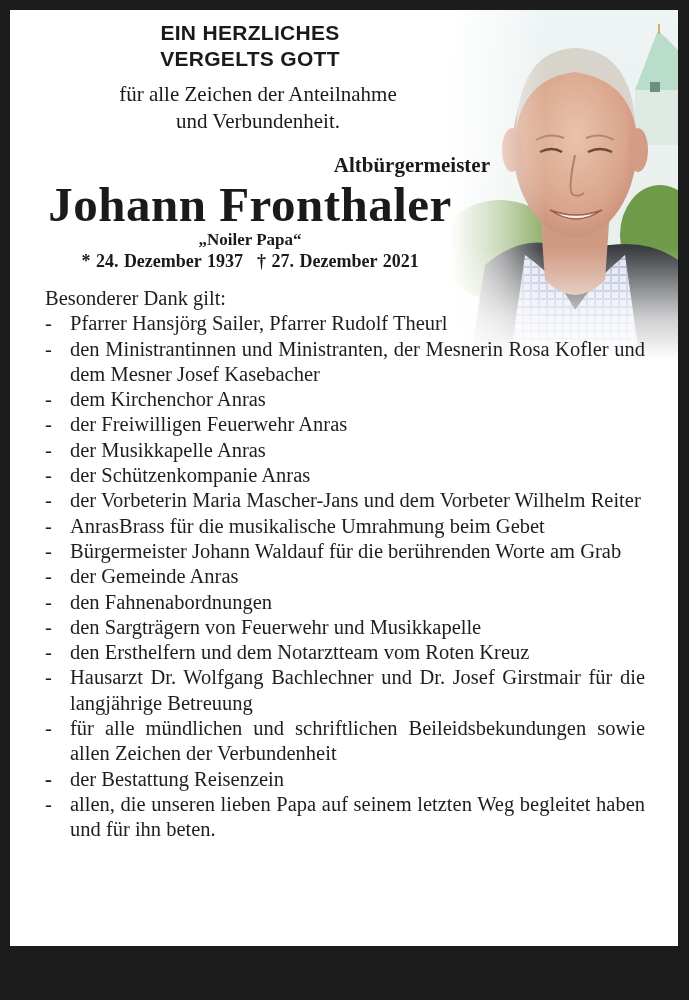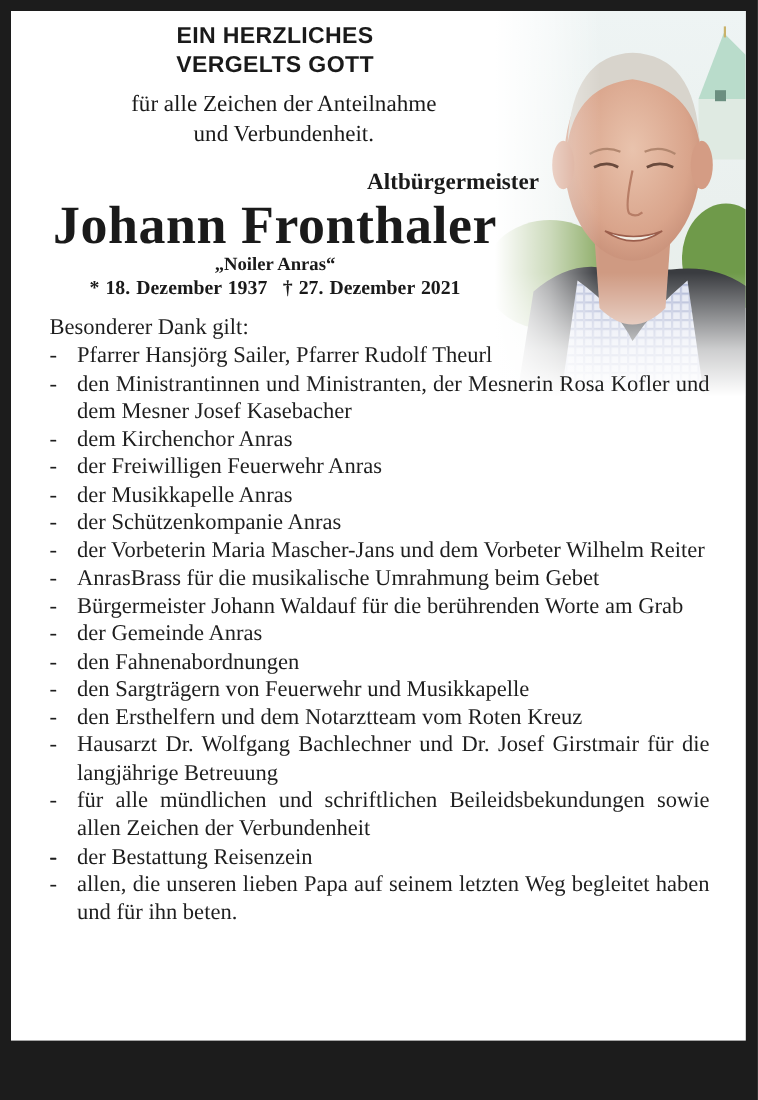--- a/index.html
+++ b/index.html
@@ -186,23 +186,23 @@
     <div class="headline">
       <div>EIN HERZLICHES</div>
       <div>VERGELTS GOTT</div>
     </div>
     <div class="sub">
       <div>für alle Zeichen der Anteilnahme</div>
       <div>und Verbundenheit.</div>
     </div>
     <div class="role">Altbürgermeister</div>
     <div class="name">Johann Fronthaler</div>
-    <div class="nick">„Noiler Anras“</div>
+    <div class="nick">„Noiler Papa“</div>
     <div class="dates">
-      <span>* 18. Dezember 1937</span><span class="gap"></span><span>† 27. Dezember 2021</span>
+      <span>* 24. Dezember 1937</span><span class="gap"></span><span>† 27. Dezember 2021</span>
     </div>
   </div>
 
   <div class="thanks">
     <p class="intro">Besonderer Dank gilt:</p>
     <ul>
       <li><span class="dash">-</span><span>Pfarrer Hansjörg Sailer, Pfarrer Rudolf Theurl</span></li>
       <li><span class="dash">-</span><span>den Ministrantinnen und Ministranten, der Mesnerin Rosa Kofler und dem Mesner Josef Kasebacher</span></li>
       <li><span class="dash">-</span><span>dem Kirchenchor Anras</span></li>
       <li><span class="dash">-</span><span>der Freiwilligen Feuerwehr Anras</span></li>

